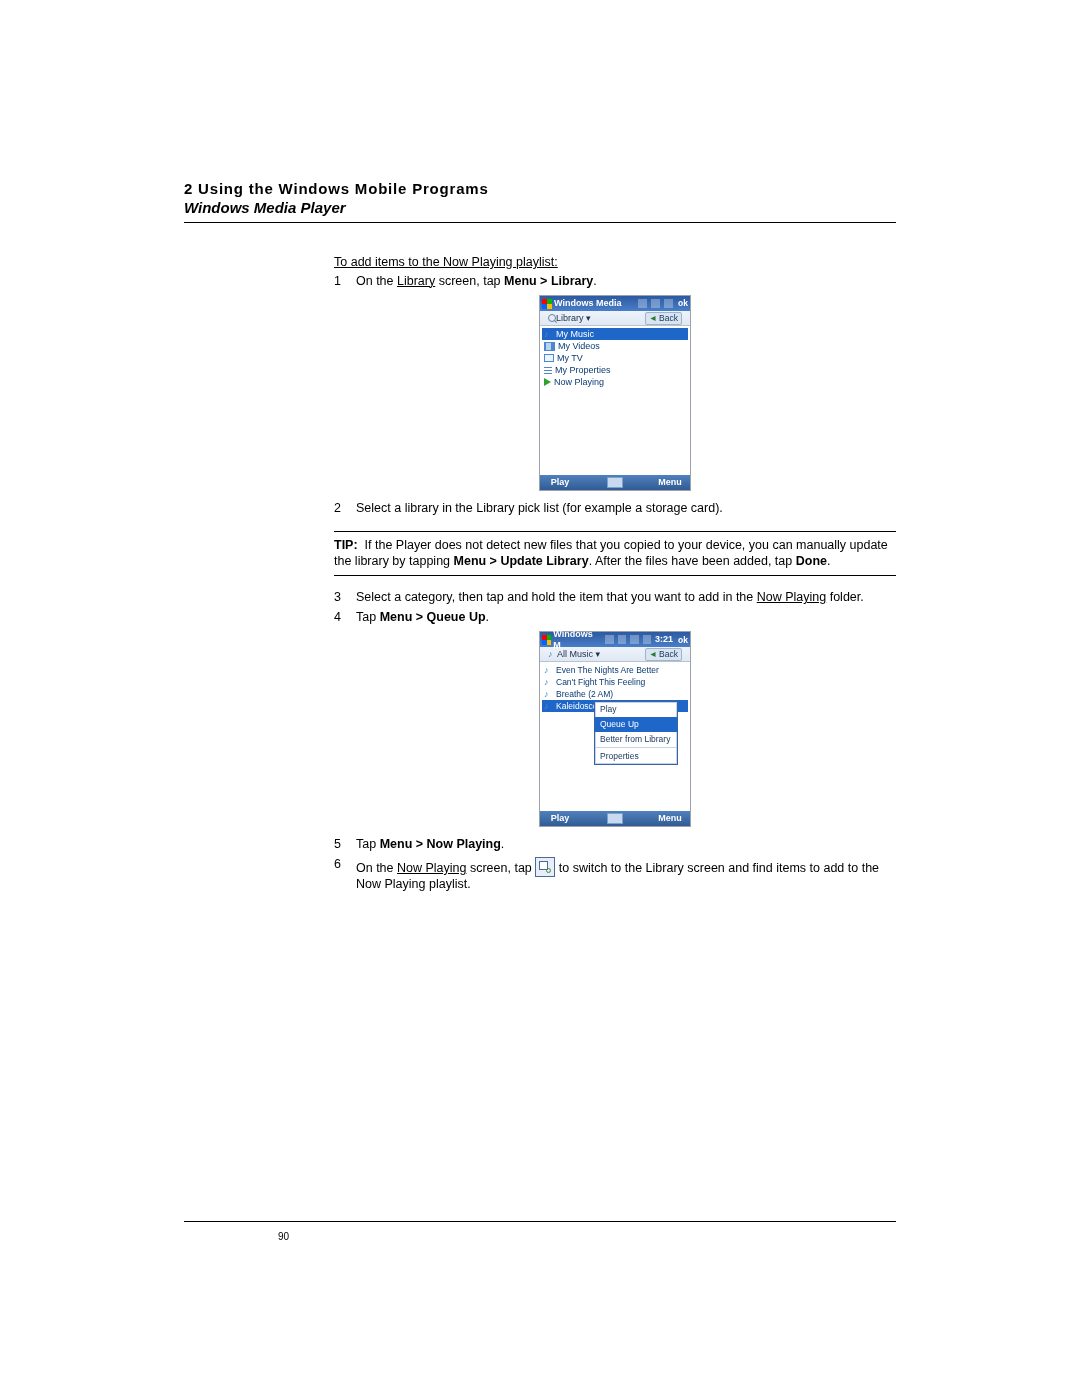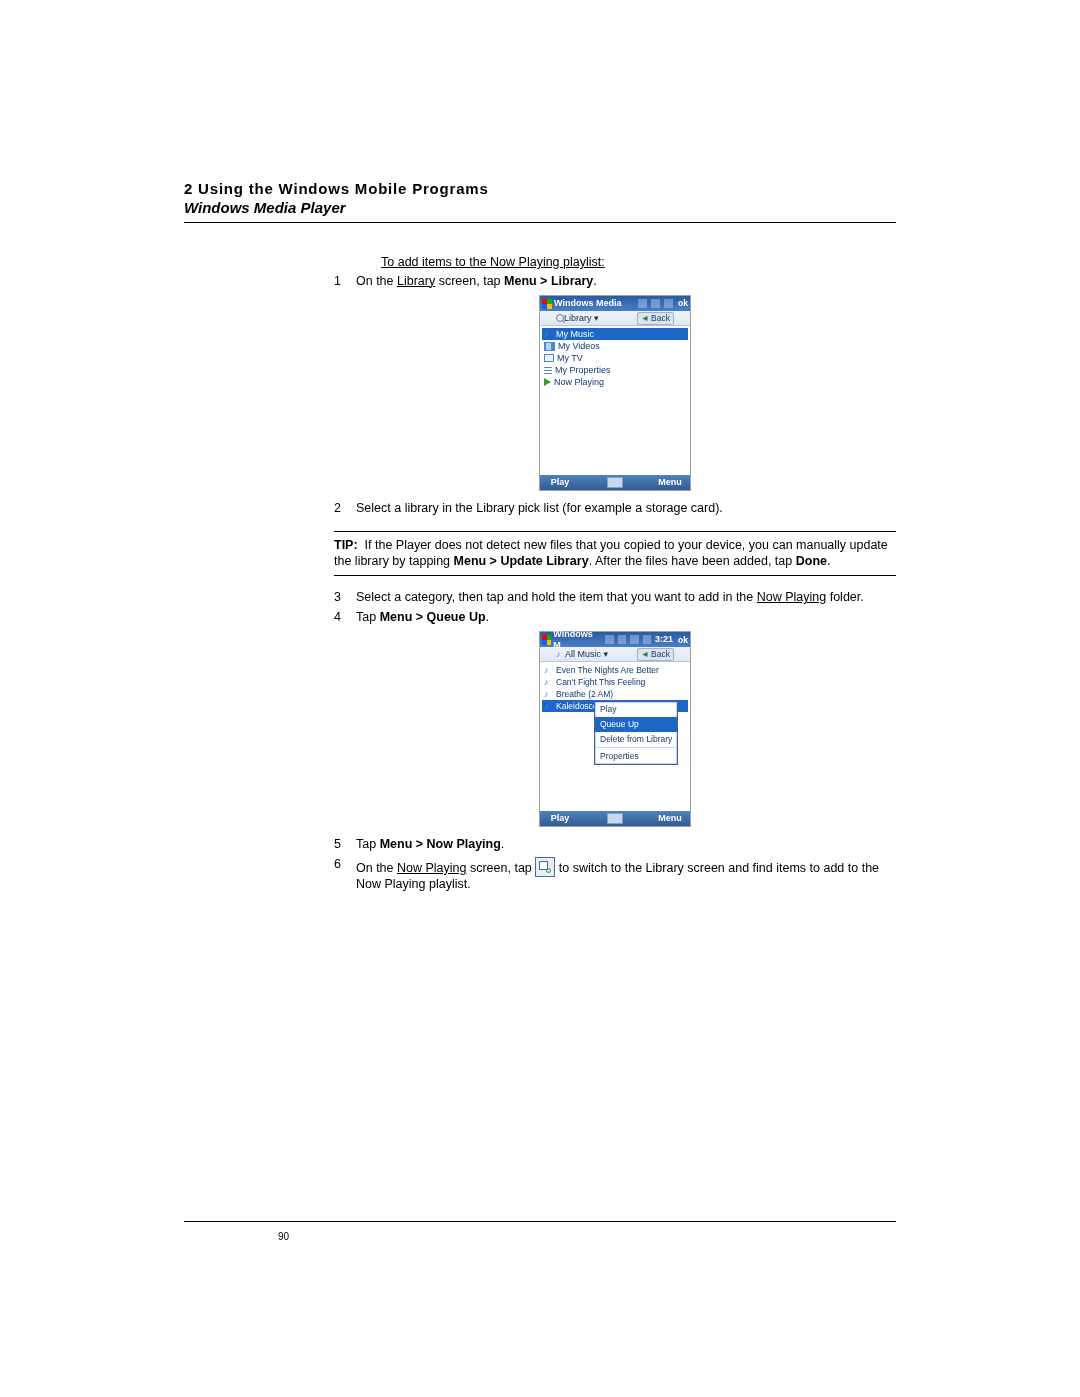--- a/index.html
+++ b/index.html
@@ -40,21 +40,20 @@
     border-top: 1px solid #000;
   }
   .content {
     margin: 32px 184px 0 334px;
     font-size: 12.5px;
     line-height: 1.25;
   }
   .subhead {
     text-decoration: underline;
     margin-bottom: 3px;
-    margin-left: 47px;
   }
   ol.steps {
     list-style: none;
     padding: 0;
     margin: 0;
   }
   ol.steps > li {
     display: flex;
     margin-bottom: 4px;
   }
@@ -113,21 +112,21 @@
   }
   .tb-spacer { flex: 1; }
   .tb-ico { width: 9px; height: 9px; background: rgba(255,255,255,0.3); display:inline-block; margin-left: 2px; }
   .tb-ok { font-weight: bold; margin-left: 3px; font-size: 8.5px; }
 
   .subbar {
     background: linear-gradient(#eef3fa, #dfe8f3);
     height: 14px;
     display: flex;
     align-items: center;
-    padding: 0 16px;
+    padding: 0 8px;
     border-bottom: 1px solid #b7c3d2;
     font-size: 9px;
   }
   .subbar .drop { color: #20324e; }
   .subbar .spacer { flex:1; }
   .back-btn {
     display: inline-flex; align-items: center;
     background: #d9e4f0; border: 1px solid #9db4cf;
     border-radius: 2px; padding: 0 3px; height: 11px;
     font-size: 8.5px; color: #1c3a63; gap: 2px;
@@ -360,21 +359,21 @@
               <span>Breathe (2 AM)</span>
             </div>
           <div class="track-row sel">
               <span class="li-ico ico-note">♪</span>
               <span>Kaleidoscope</span>
             </div>
 
           <div class="ctx">
             <div class="citem">Play</div>
             <div class="citem sel">Queue Up</div>
-            <div class="citem">Delete from Library</div>
+            <div class="citem">Better from Library</div>
             <hr>
             <div class="citem">Properties</div>
           </div>
         </div>
         <div class="softbar">
           <span class="lbl">Play</span>
           <span class="mid">
               <span class="kbd"></span>
             </span>
           <span class="lbl">Menu</span>

